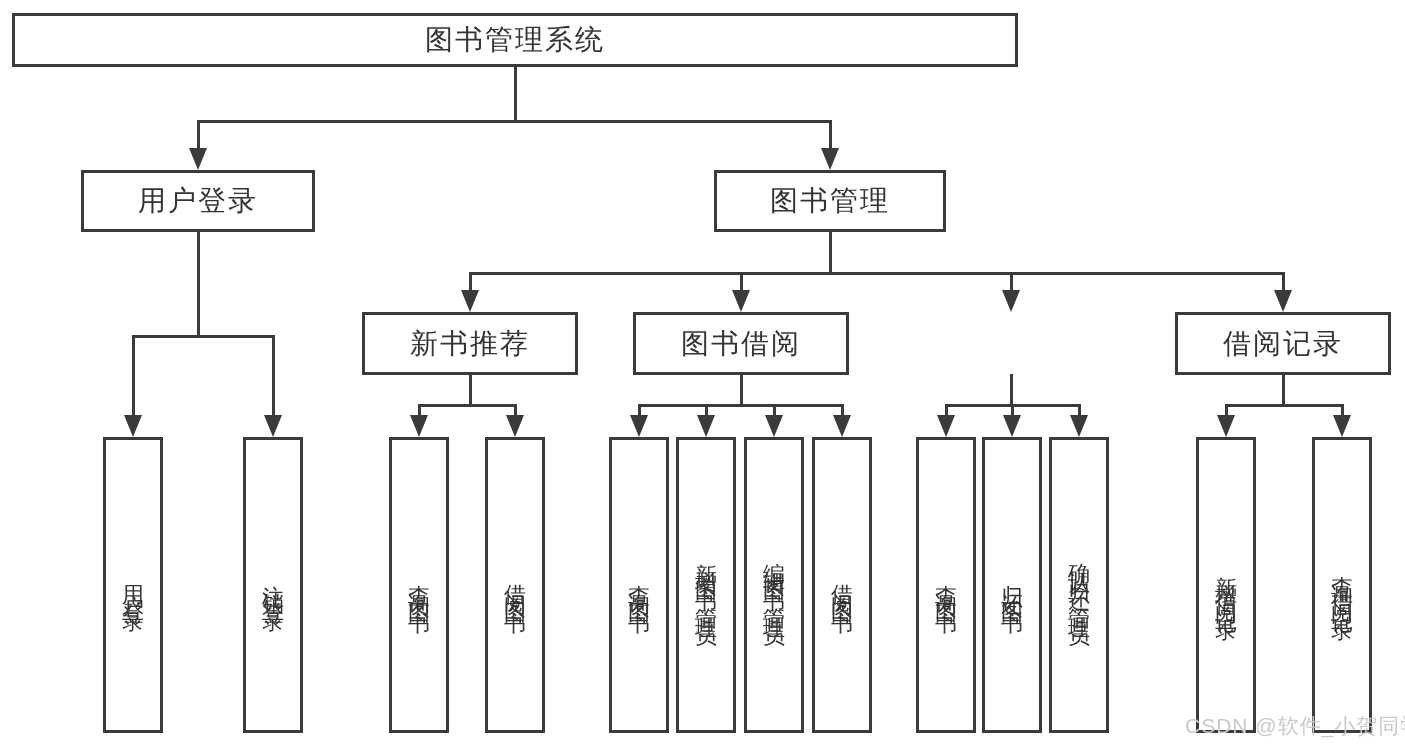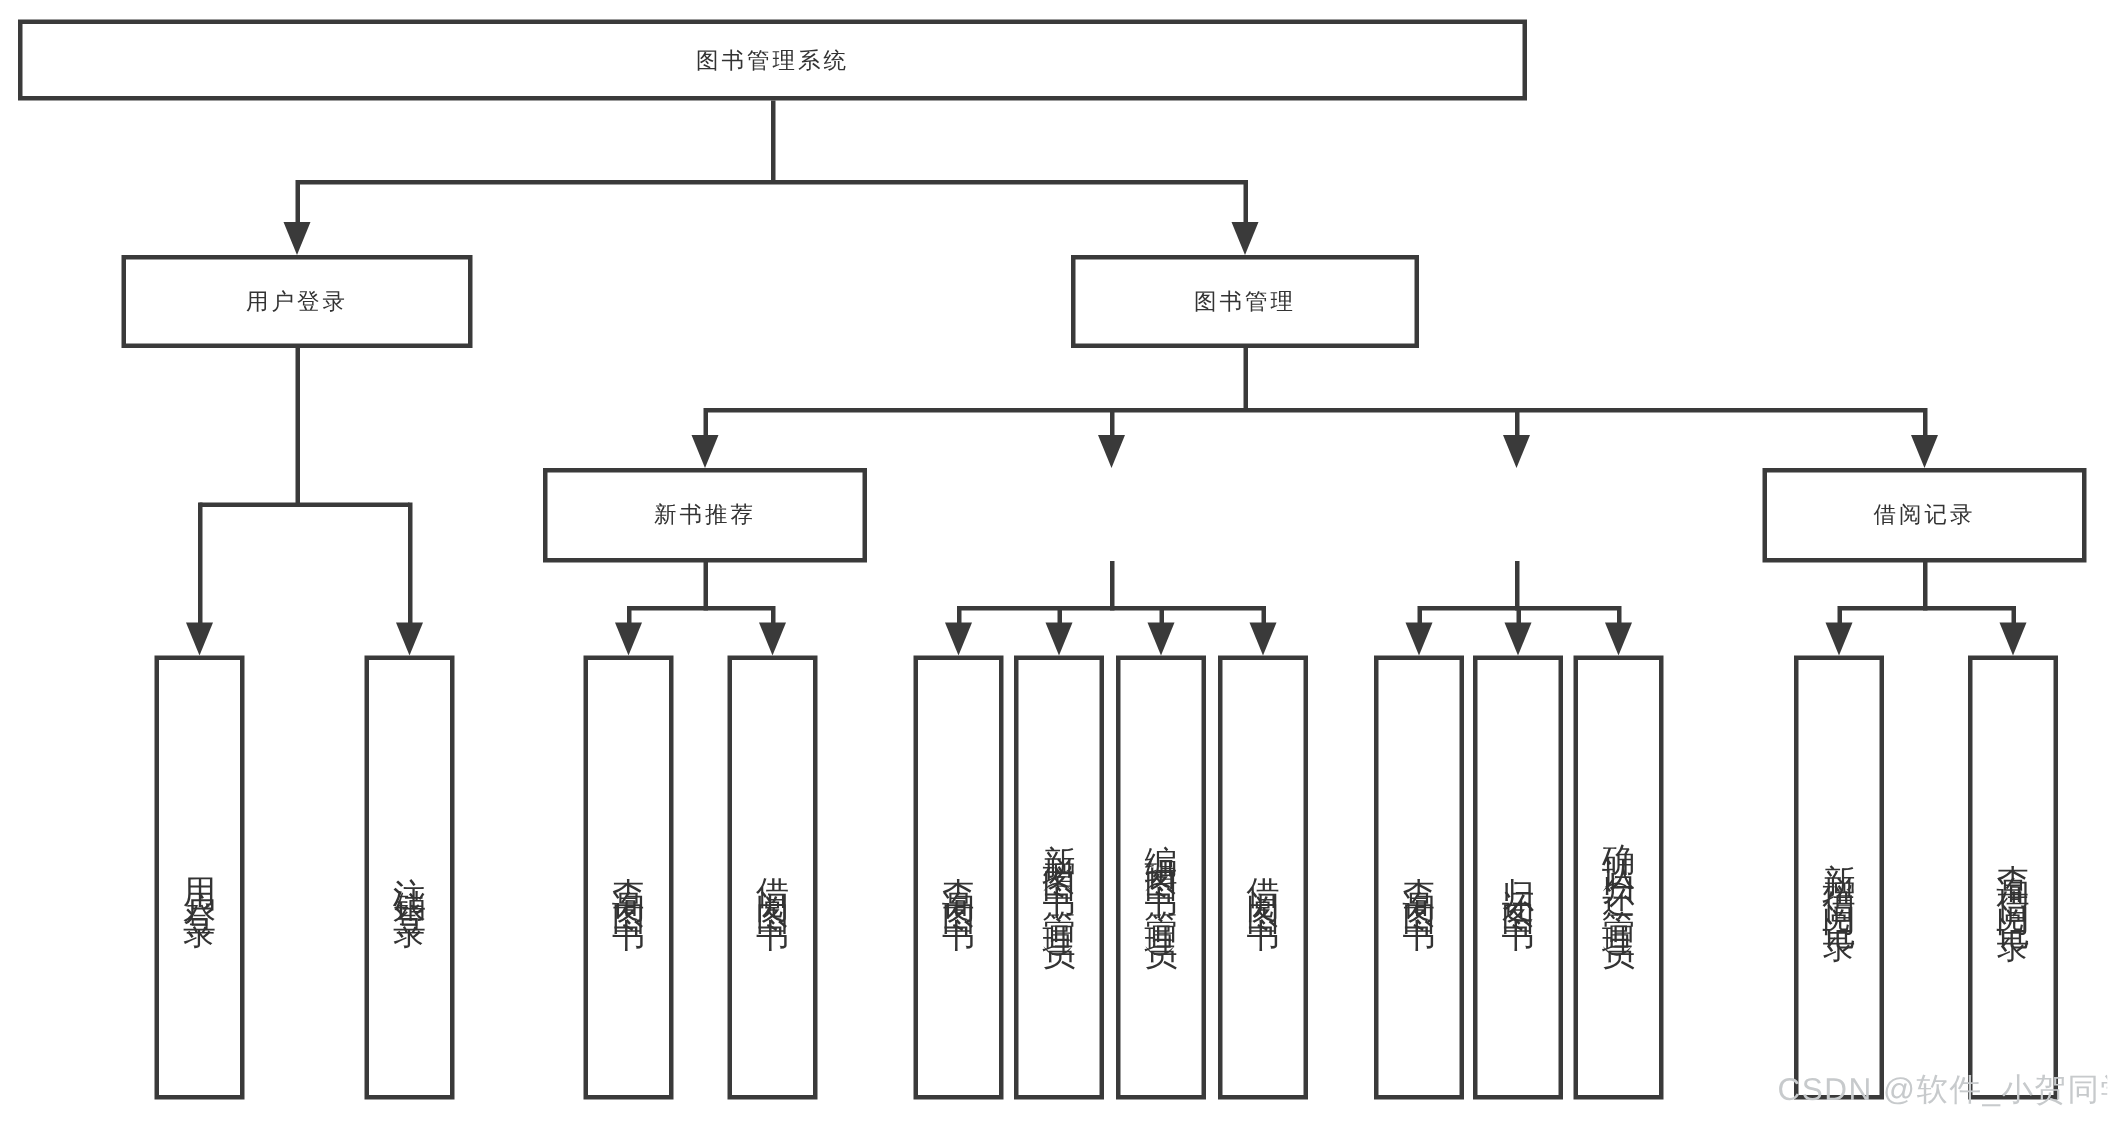--- a/index.html
+++ b/index.html
@@ -4,21 +4,21 @@
 <style>
   html,body{margin:0;padding:0;background:#fff;}
   .canvas{
     position:relative;width:1405px;height:747px;background:#fff;
     font-family:"Liberation Sans","DejaVu Sans",sans-serif;
     color:#333;overflow:hidden;
   }
   .hbox{
     position:absolute;box-sizing:border-box;border:3px solid #3a3a3a;background:#fff;
     display:flex;align-items:center;justify-content:center;
-    font-size:15px;letter-spacing:2px;color:#333;
+    font-size:28px;letter-spacing:2px;color:#333;
   }
   .vbox{
     position:absolute;box-sizing:border-box;border:3px solid #3a3a3a;background:#fff;
     top:437px;height:296px;width:60px;
     display:flex;align-items:center;justify-content:center;
   }
   .vt{
     writing-mode:vertical-rl;text-orientation:mixed;
     font-size:22px;line-height:1;letter-spacing:9px;color:#333;white-space:nowrap;
   }
@@ -38,20 +38,21 @@
 <body>
 
 <div class="canvas">
 
   <div class="hbox" style="left:12px;top:13px;width:1006px;height:54px">图书管理系统</div>
 
   <div class="hbox" style="left:81px;top:170px;width:234px;height:62px">用户登录</div>
   <div class="hbox" style="left:362px;top:312px;width:216px;height:63px">新书推荐</div>
 
   <div class="hbox" style="left:714px;top:170px;width:232px;height:62px">图书管理</div>
+  <div class="hbox" style="left:633px;top:312px;width:216px;height:63px">图书借阅</div>
   <div class="hbox" style="left:1175px;top:312px;width:216px;height:63px">借阅记录</div>
 
   <div class="vbox" style="left:103px">
     <span class="vt">用户登录</span>
     </div>
   <div class="vbox" style="left:243px">
     <span class="vt">注销登录</span>
     </div>
 
   <div class="vbox" style="left:389px">

